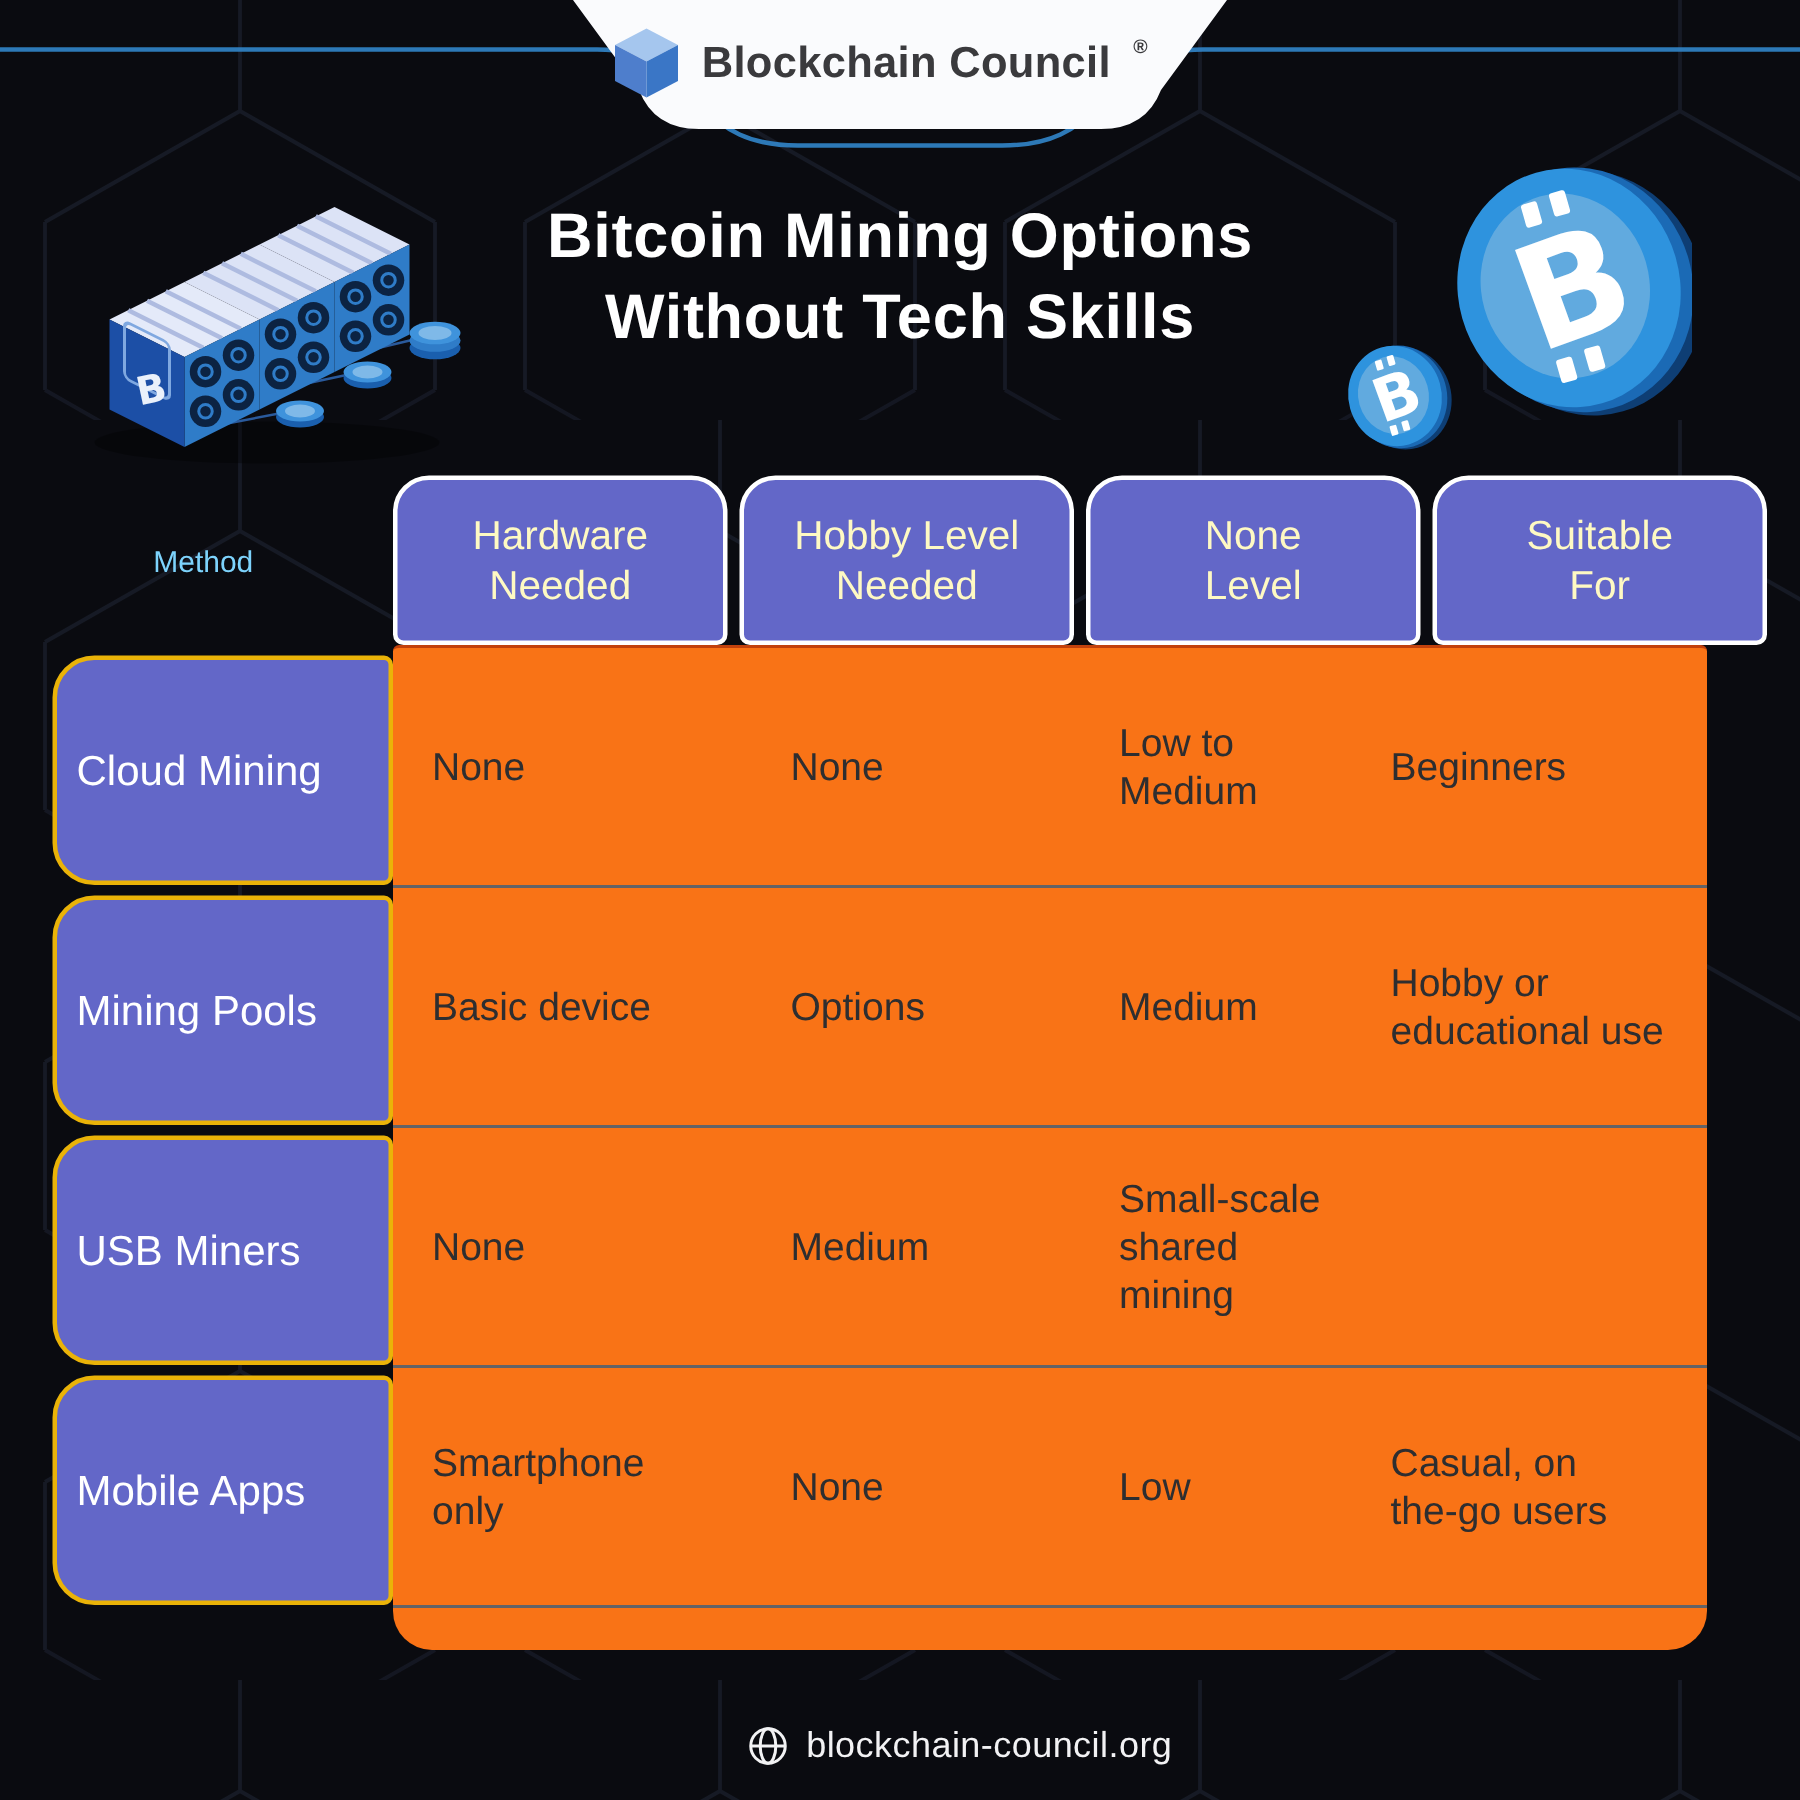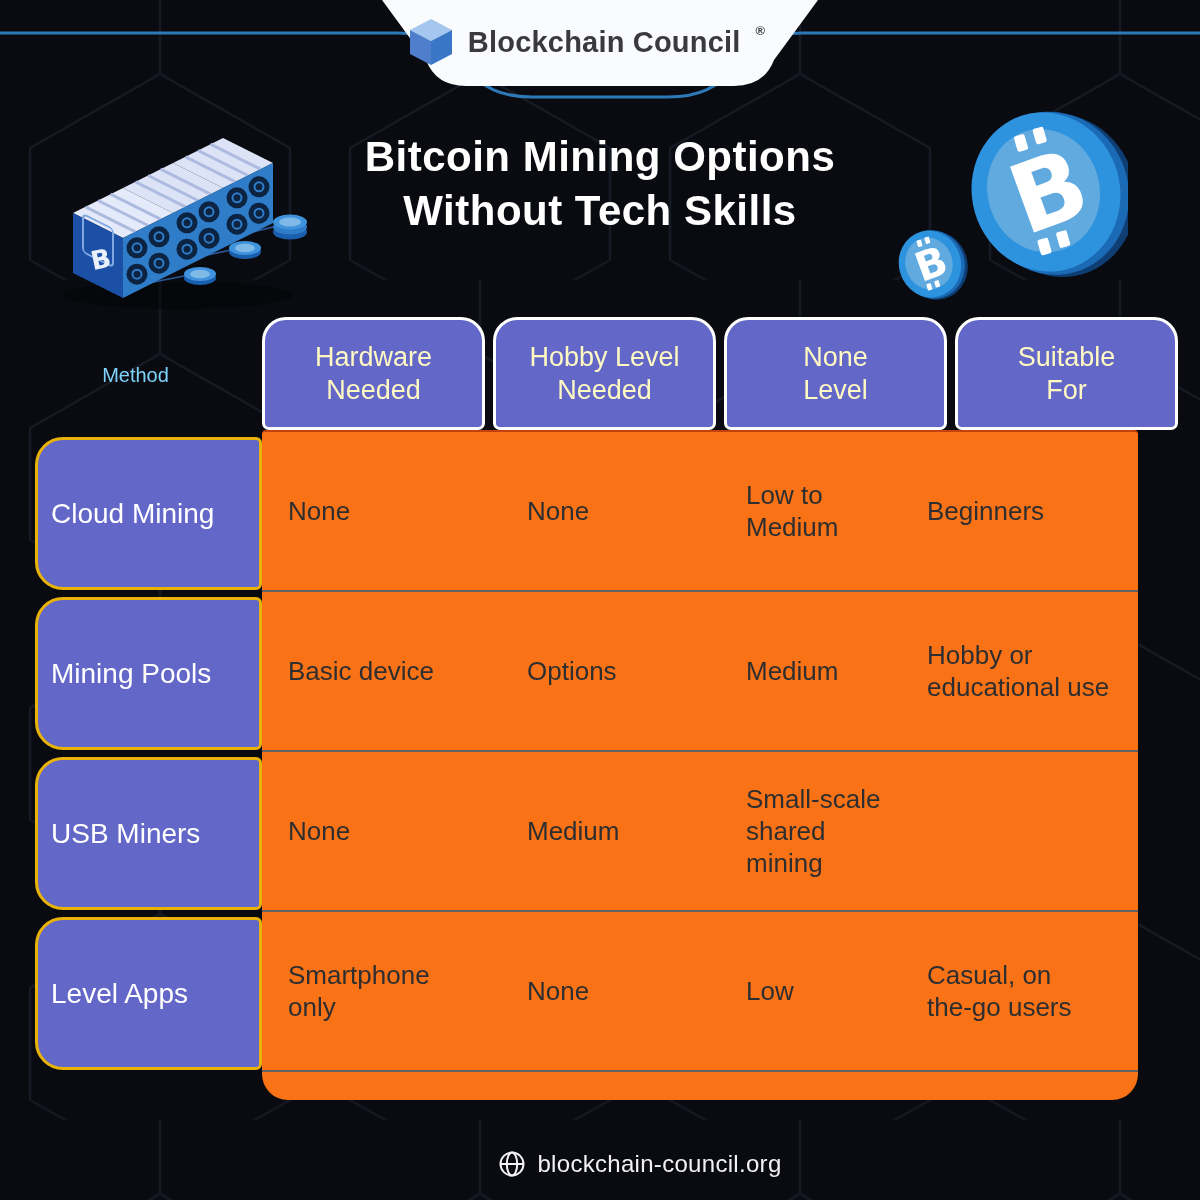--- a/index.html
+++ b/index.html
@@ -268,21 +268,21 @@
       <div class="cell">Low</div>
       <div class="cell">Casual, on
 the-go users</div>
     </div>
   </div>
 
   <div class="abs row-pills">
     <div class="row-pill">Cloud Mining</div>
     <div class="row-pill">Mining Pools</div>
     <div class="row-pill">USB Miners</div>
-    <div class="row-pill">Level Apps</div>
+    <div class="row-pill">Mobile Apps</div>
   </div>
 
   <div class="abs footer">
     <svg width="28" height="28" viewBox="0 0 28 28">
       <circle cx="14" cy="14" r="11.5" fill="none" stroke="#f2f2f4" stroke-width="2"></circle>
       <ellipse cx="14" cy="14" rx="5.2" ry="11.5" fill="none" stroke="#f2f2f4" stroke-width="2"></ellipse>
       <line x1="2.5" y1="14" x2="25.5" y2="14" stroke="#f2f2f4" stroke-width="2"></line>
     </svg>
     <span>blockchain-council.org</span>
   </div>

